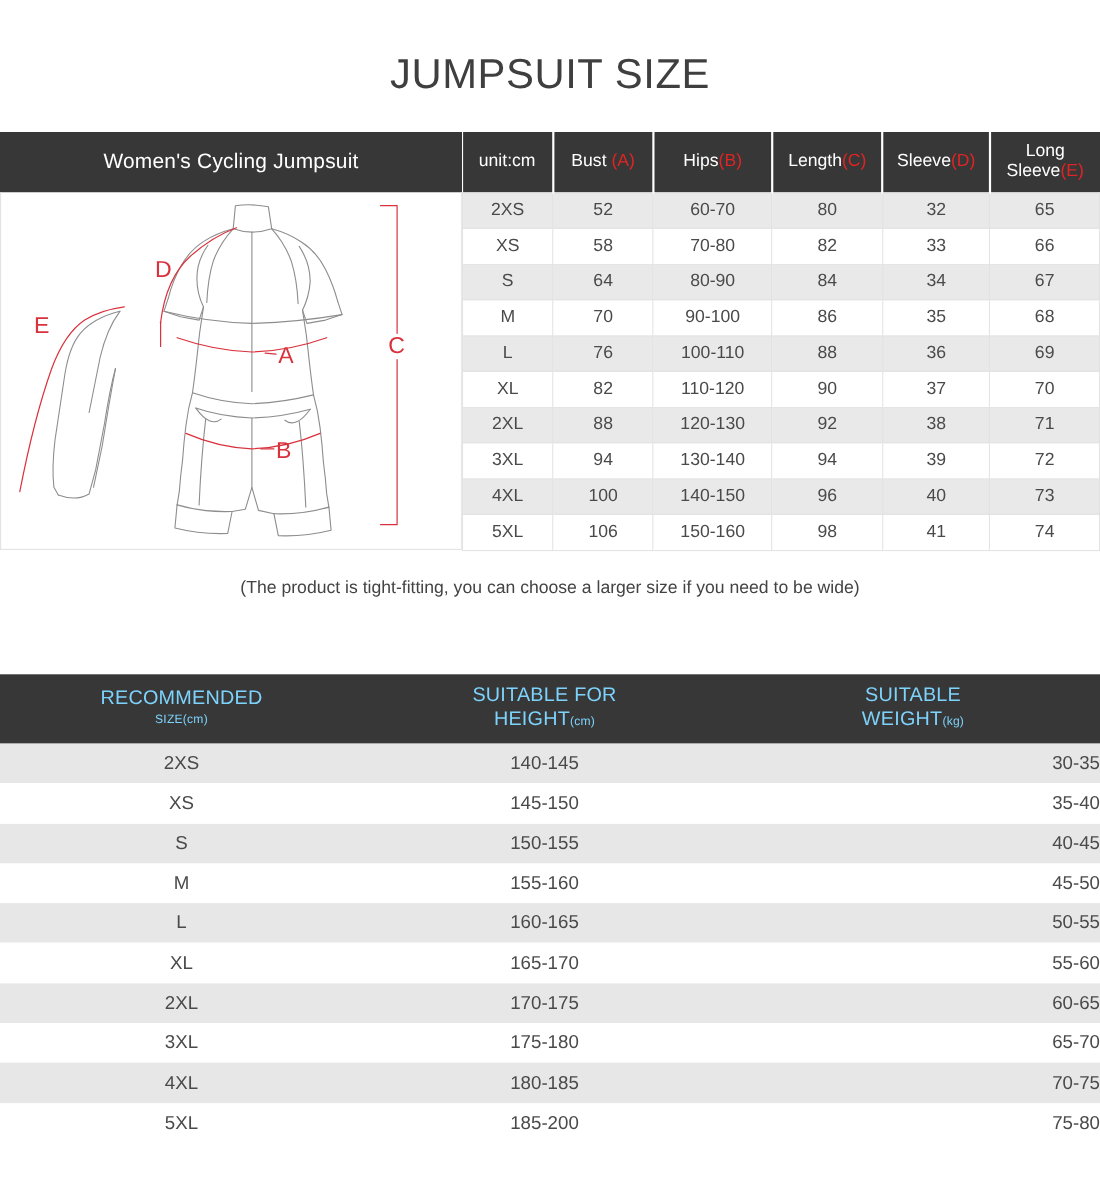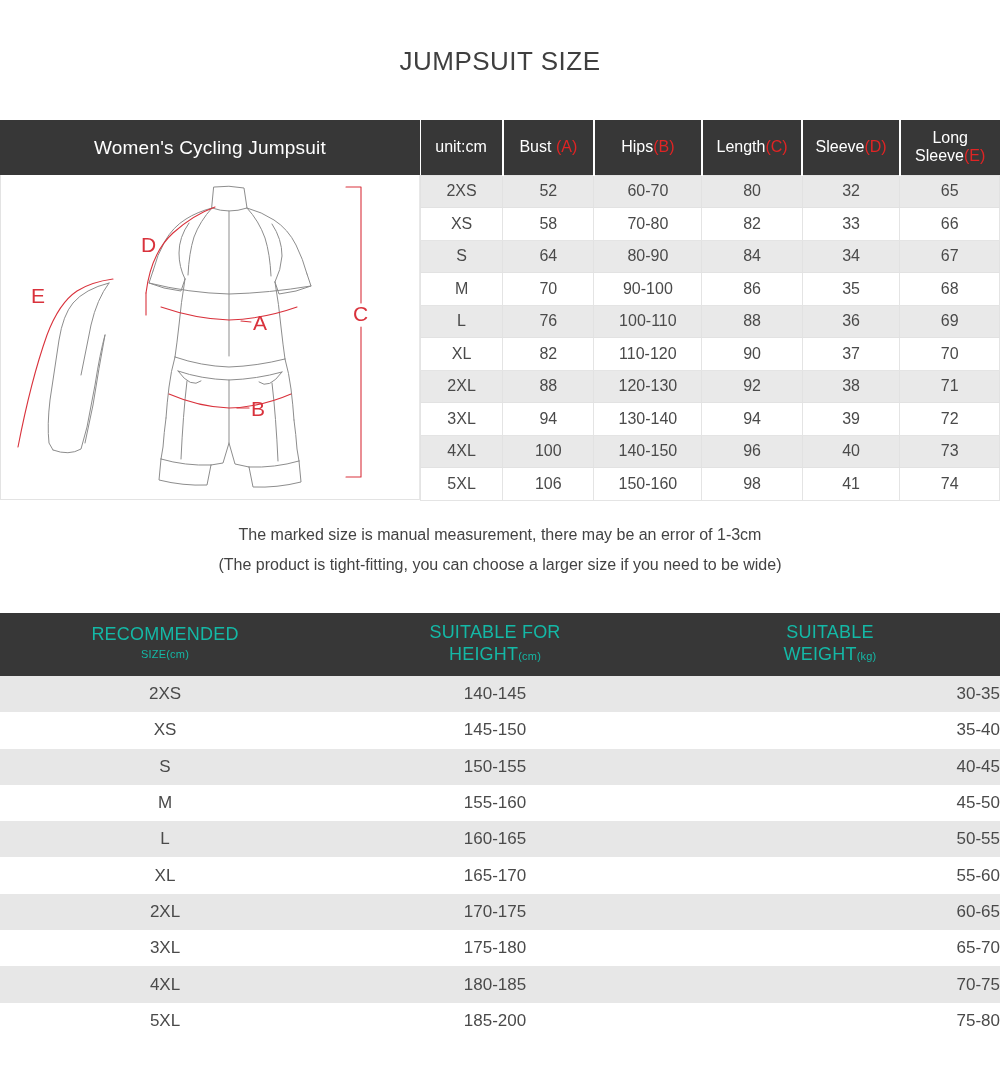--- a/index.html
+++ b/index.html
@@ -13,21 +13,21 @@
     height: 1087px;
     font-family: "Liberation Sans", sans-serif;
     color: #3a3a3a;
     position: relative;
     overflow: hidden;
   }
 
   
   .page-title {
     text-align: center;
-    font-size: 26px;
+    font-size: 38px;
     font-weight: 400;
     color: #3f3f3f;
     letter-spacing: 0.5px;
     padding-top: 46px;
     padding-bottom: 0;
     margin: 0;
     line-height: 1.2;
   }
 
   
@@ -134,21 +134,21 @@
     left: 0;
     width: 1000px;
   }
   table.rec-table {
     width: 1000px;
     border-collapse: collapse;
     table-layout: fixed;
   }
   table.rec-table th {
     background: #373737;
-    color: #14b8a6;
+    color: #7dd3fc;
     font-weight: 400;
     height: 63px;
     padding: 4px 0 6px 0;
     vertical-align: middle;
     text-align: center;
   }
   .th-main {
     display: block;
     font-size: 18px;
     line-height: 22px;
@@ -369,21 +369,20 @@
             <td class="col-len">98</td>
             <td class="col-slv">41</td>
             <td class="col-lslv">74</td>
           </tr>
         </tbody>
     </table>
   </div>
 </div>
 
 <div class="notes">
-  <p>The marked size is manual measurement, there may be an error of 1-3cm</p>
   <p>(The product is tight-fitting, you can choose a larger size if you need to be wide)</p>
 </div>
 
 <div class="rec-wrap">
   <table class="rec-table">
     <thead>
       <tr>
         <th class="rc-size">
           <span class="th-main">RECOMMENDED</span>
           <span class="th-sub small">SIZE(cm)</span>

